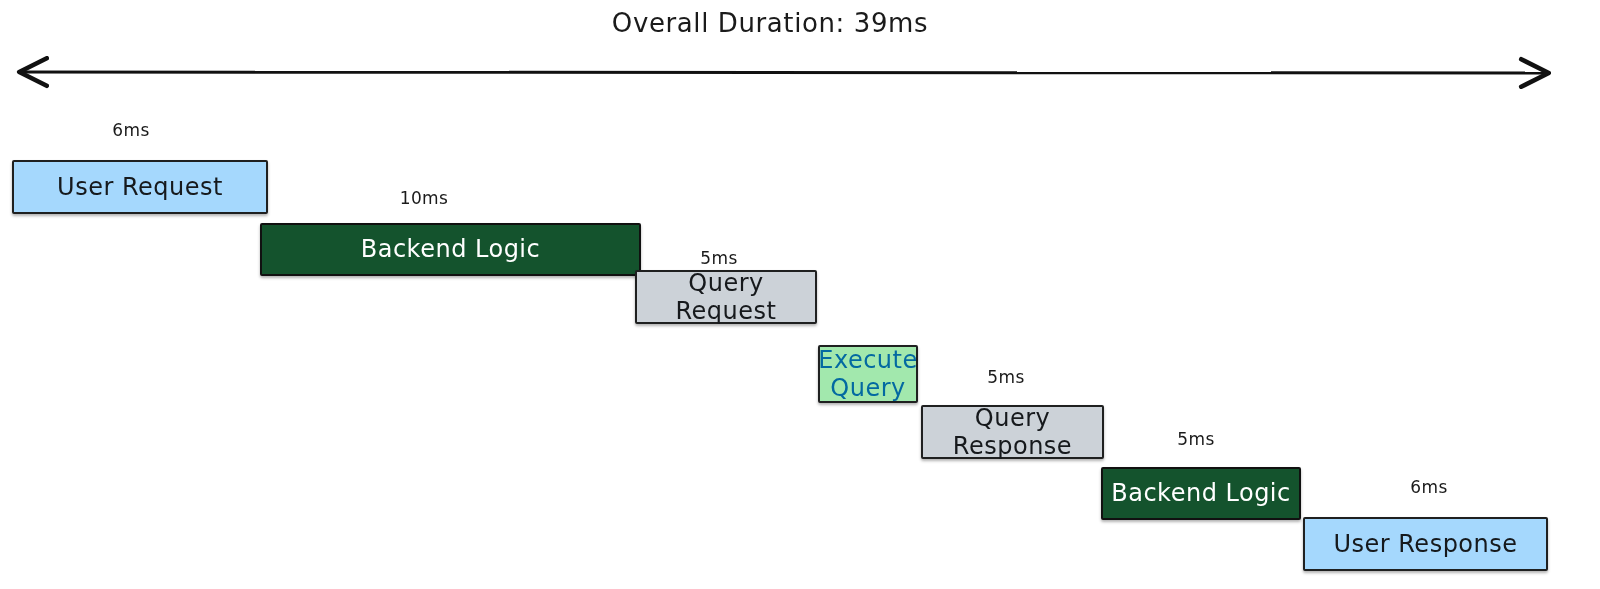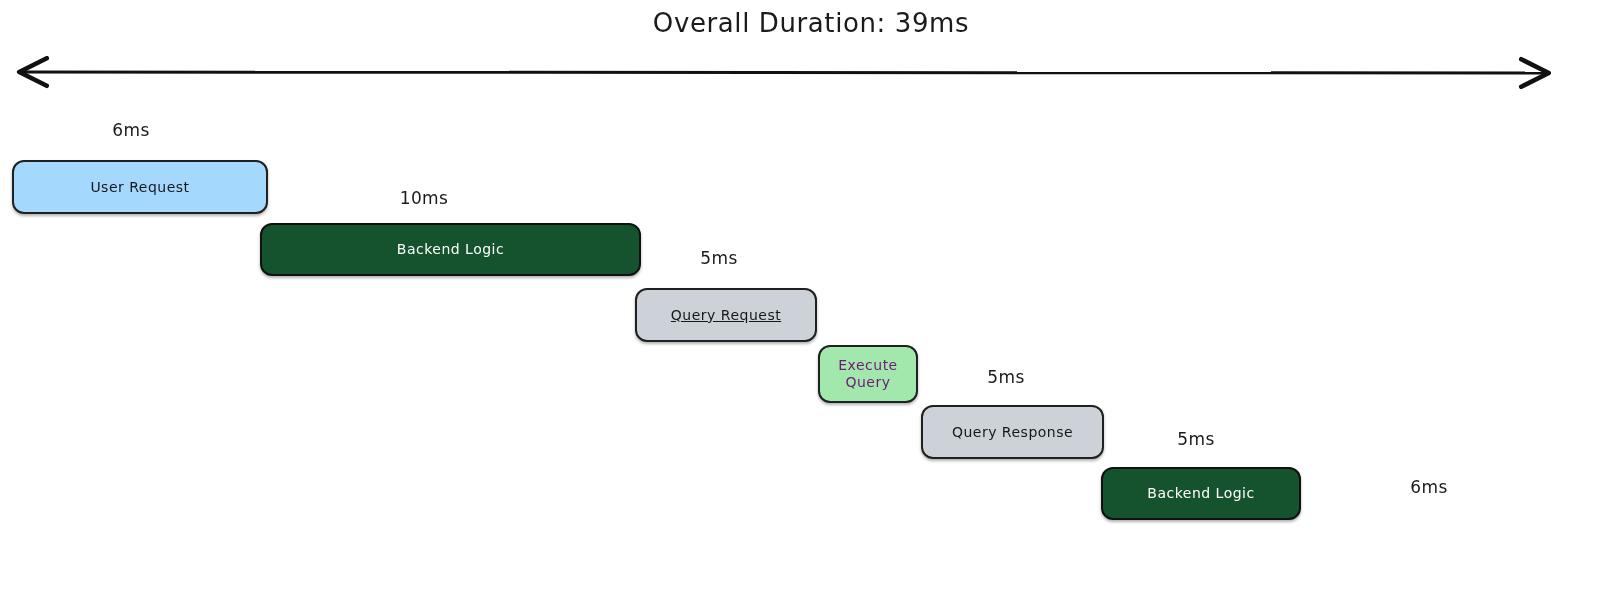--- a/index.html
+++ b/index.html
@@ -24,53 +24,52 @@
     position: absolute;
     left: 0;
     top: 8px;
     width: 1540px;
     text-align: center;
     font-family: "DejaVu Sans", sans-serif;
     font-size: 26px;
     letter-spacing: 0.6px;
     color: #1b1b1b;
     white-space: nowrap;
-    padding-left: 41px;
   }
 
   
   #duration-axis {
     position: absolute;
     left: 0;
     top: 52px;
     width: 1600px;
     height: 40px;
   }
 
   
   .bar {
     position: absolute;
     box-sizing: border-box;
     border: 2.4px solid #1f2020;
-    border-radius: 12px;
+    border-radius: 2px;
     display: flex;
     align-items: center;
     justify-content: center;
     text-align: center;
     font-family: "DejaVu Sans", sans-serif;
-    font-size: 14px;
+    font-size: 24px;
     letter-spacing: 0.5px;
     line-height: 1.18;
     padding: 0 8px;
     box-shadow: 0 2px 3px rgba(0,0,0,0.30);
   }
   .bar.blue  { background: #a5d8fd; color: #16191c; }
   .bar.dark  { background: #14532d; color: #ffffff; border-color: #111111; }
   .bar.gray  { background: #ccd2d8; color: #16191c; }
-  .bar.green { background: #a2e8ad; color: #701a75; }
+  .bar.green { background: #a2e8ad; color: #0369a1; }
 
   
   .duration-label {
     position: absolute;
     font-family: "DejaVu Sans", sans-serif;
     font-size: 17px;
     letter-spacing: 0.4px;
     color: #1b1b1b;
     text-align: left;
     white-space: nowrap;
@@ -96,26 +95,27 @@
     <line x1="22" y1="20" x2="1546" y2="21" stroke="#111111" stroke-width="3" marker-start="url(#arrow-left)" marker-end="url(#arrow-right)"></line>
   </svg>
 
   <div class="duration-label" style="left:131px; top:120px;">6ms</div>
   <div class="bar blue" style="left:12px; top:160px; width:256px; height:54px;">User Request</div>
 
   <div class="duration-label" style="left:424px; top:188px;">10ms</div>
   <div class="bar dark" style="left:260px; top:223px; width:381px; height:53px;">Backend Logic</div>
 
   <div class="duration-label" style="left:719px; top:248px;">5ms</div>
-  <div class="bar gray" style="left:635px; top:288px; width:182px; height:54px;text-decoration:underline;">Query Request</div>
+  <div class="bar gray" style="left:635px; top:270px; width:182px; height:54px;">Query Request</div>
 
   <div class="duration-label" style="left:876px; top:312px;margin-top:43px;">2ms</div>
   <div class="bar green" style="left:818px; top:345px; width:100px; height:58px;">Execute Query</div>
 
   <div class="duration-label" style="left:1006px; top:367px;">5ms</div>
   <div class="bar gray" style="left:921px; top:405px; width:183px; height:54px;">Query Response</div>
 
   <div class="duration-label" style="left:1196px; top:429px;">5ms</div>
   <div class="bar dark" style="left:1101px; top:467px; width:200px; height:53px;">Backend Logic</div>
 
   <div class="duration-label" style="left:1429px; top:477px;">6ms</div>
+  <div class="bar blue" style="left:1303px; top:517px; width:245px; height:54px;">User Response</div>
 
 </div>
 
 </body></html>

